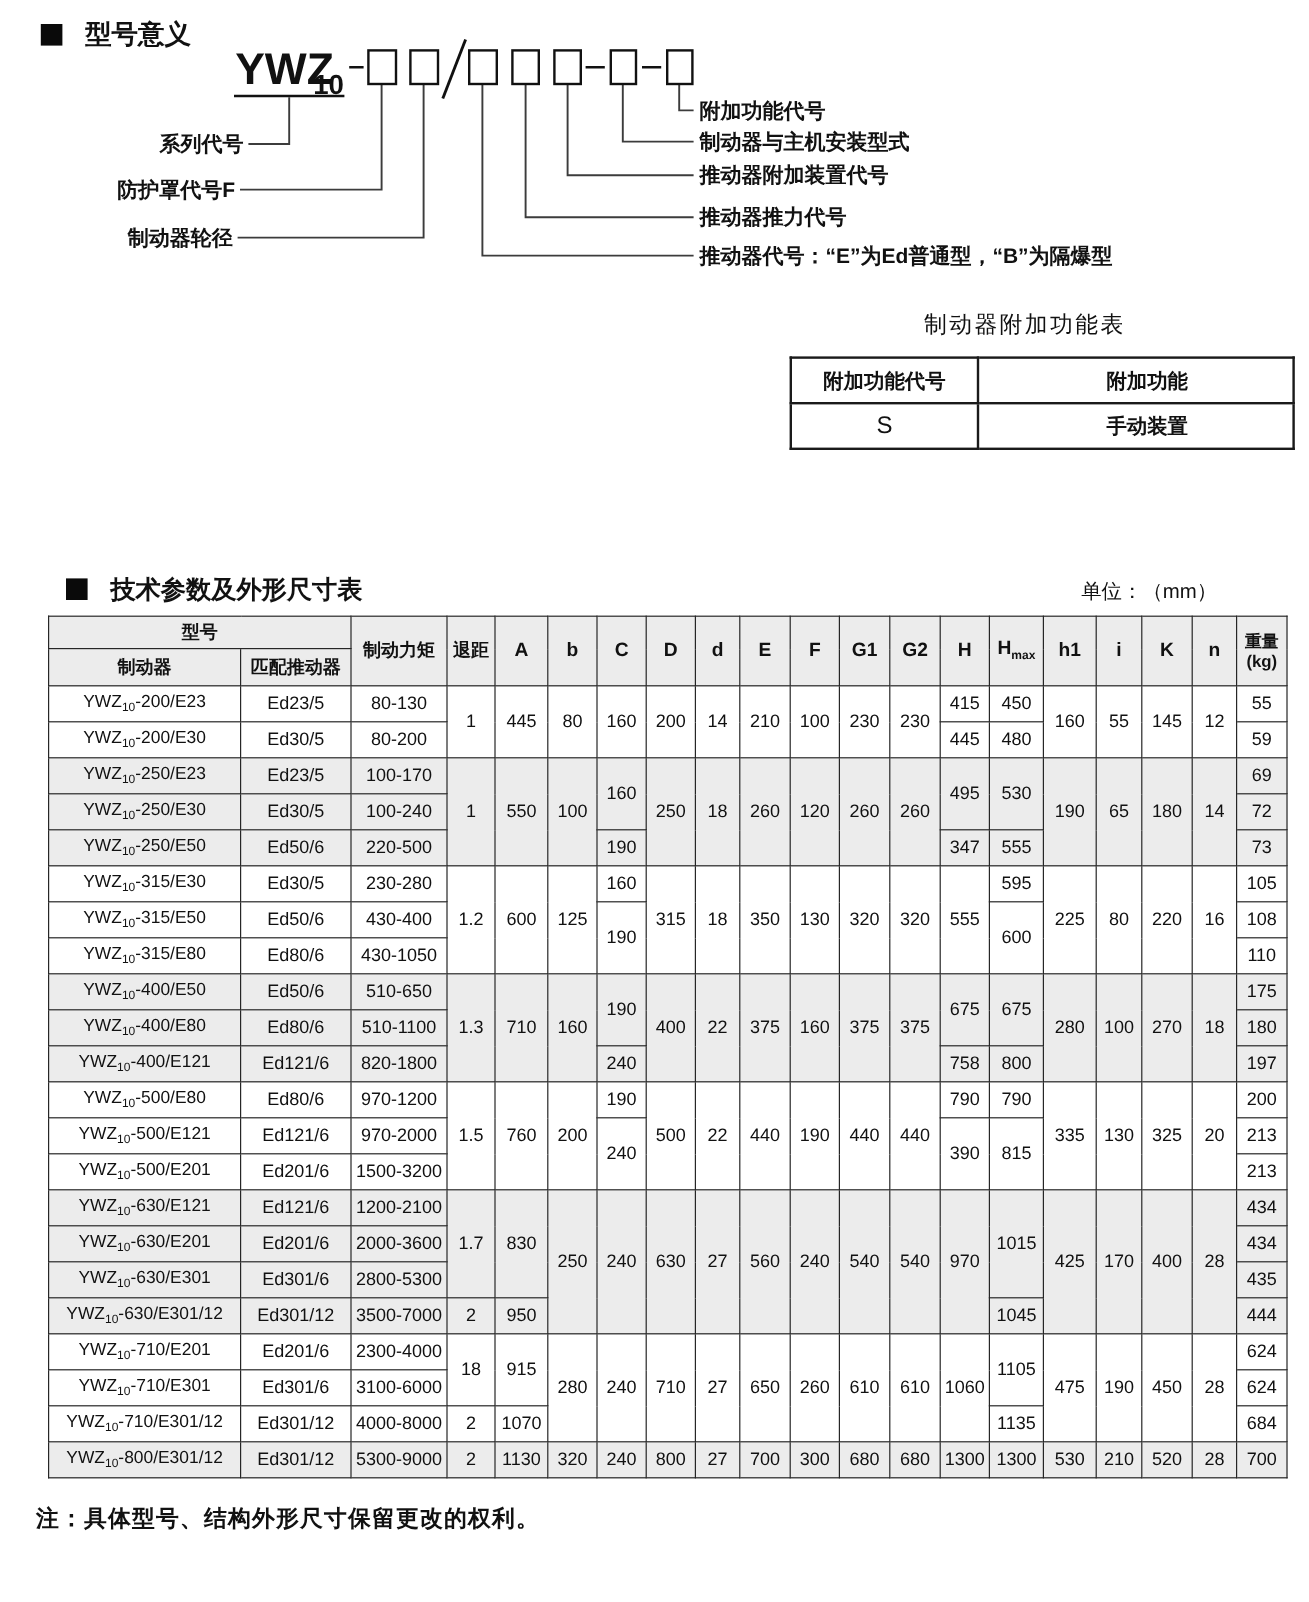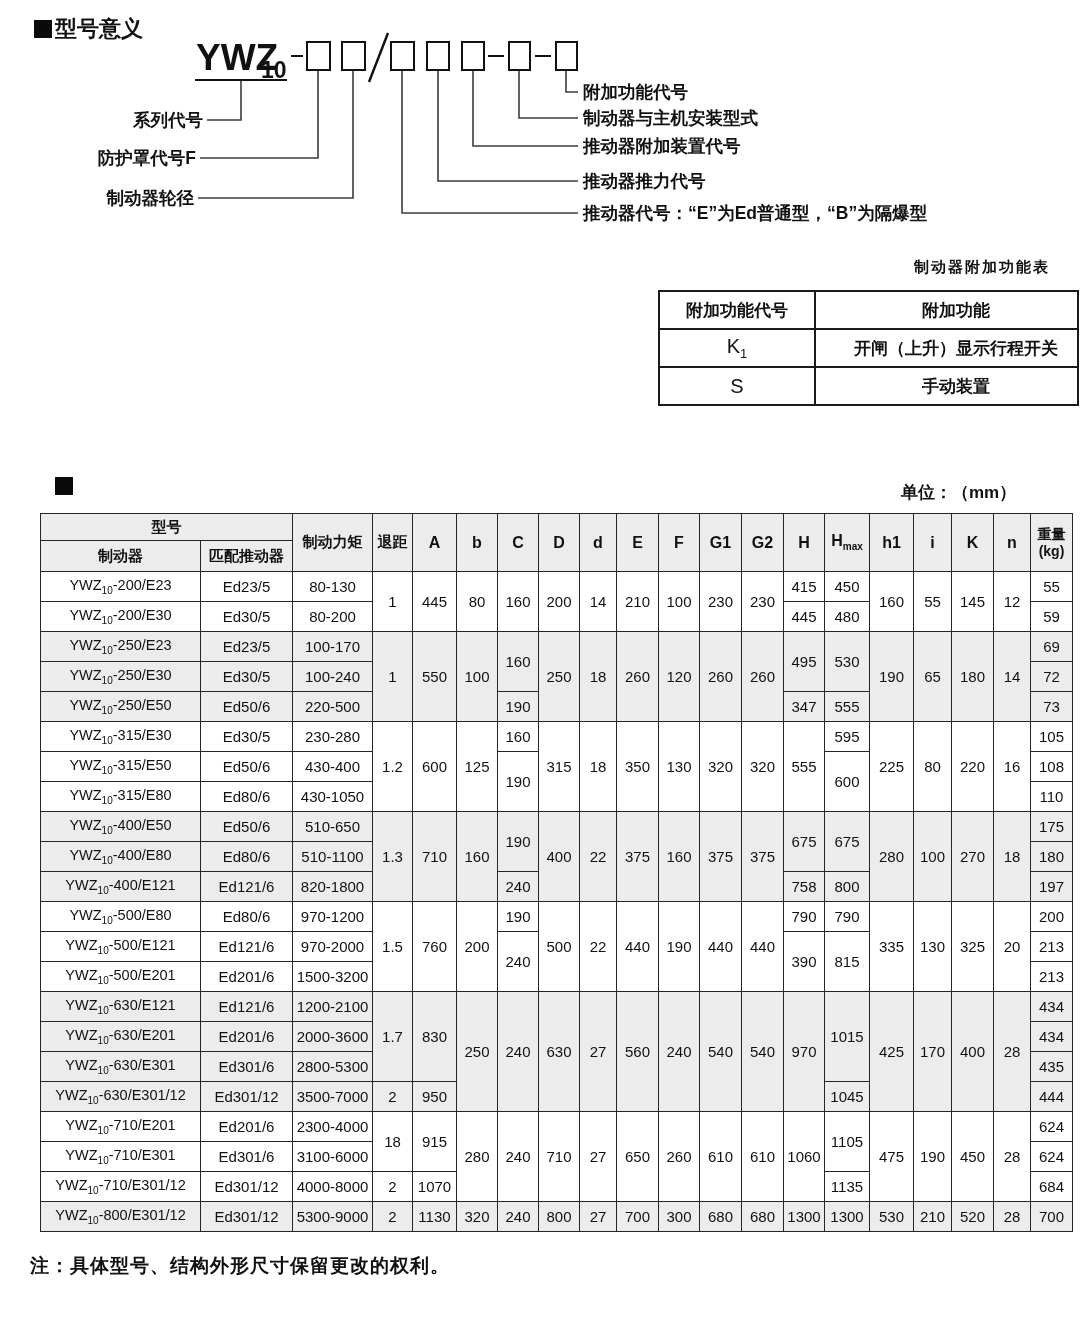--- a/index.html
+++ b/index.html
@@ -1,28 +1,28 @@
 <!DOCTYPE html>
 <html><head>
 <meta charset="utf-8">
 <style>
   html,body{margin:0;padding:0}
   body{width:1091px;height:1335px;position:relative;background:#fff;color:#111;
        font-family:"Liberation Sans","DejaVu Sans",sans-serif;overflow:hidden}
   .abs{position:absolute}
-  .sec-head{display:flex;align-items:center;gap:3px;font-weight:bold}
+  .sec-head{display:flex;align-items:center;gap:19px;font-weight:bold}
   .sq{width:18px;height:18px;background:#0a0a0a;flex:0 0 auto}
   #sec1{left:34px;top:14px;font-size:22px}
   #sec2{left:55px;top:477px;font-size:21px}
-  #unit{left:901px;top:481px;font-size:17px;font-weight:700}
+  #unit{left:901px;top:481px;font-size:17px;font-weight:400}
   #note{left:30px;top:1253px;font-size:19px;font-weight:600;letter-spacing:1px}
 
   
   #ft-wrap{left:658px;top:258px;width:392px}
-  #ft-title{text-align:right;font-size:15px;font-weight:bold;margin-bottom:13px;letter-spacing:2px}
+  #ft-title{text-align:center;font-size:19px;font-weight:normal;margin-bottom:13px;letter-spacing:2px}
   table.ft{border-collapse:collapse;table-layout:fixed;width:392px}
   .ft td,.ft th{border:2px solid #1a1a1a;height:34px;vertical-align:middle}
   .ft .c1{width:152px;text-align:center}
   .ft .c2{width:240px;text-align:center;padding-left:20px}
   .ft th{font-size:17px;font-weight:bold}
   .ft th.c2{font-weight:bold}
   .ft td.c1{font-size:20px}
   .ft td.c2{font-size:17px;font-weight:600}
   .ft sub{font-size:13px}
 
@@ -94,33 +94,30 @@
   <div id="ft-title">制动器附加功能表</div>
   <table class="ft">
     <thead>
       <tr>
         <th class="c1">附加功能代号</th>
         <th class="c2">附加功能</th>
       </tr>
     </thead>
     <tbody>
         <tr>
-          <td class="c1">K<sub>1</sub></td>
-          <td class="c2">开闸（上升）显示行程开关</td>
-        </tr>
-        <tr>
           <td class="c1">S</td>
           <td class="c2">手动装置</td>
         </tr>
       </tbody>
   </table>
 </div>
 
 <div class="abs sec-head" id="sec2">
   <span class="sq"></span>
+  <span>技术参数及外形尺寸表</span>
 </div>
 <div class="abs" id="unit">单位：（mm）</div>
 
 <div class="abs" id="spec-wrap">
   <table class="spec">
     <colgroup>
       <col style="width:160px">
         <col style="width:92px">
         <col style="width:80px">
         <col style="width:40px">

